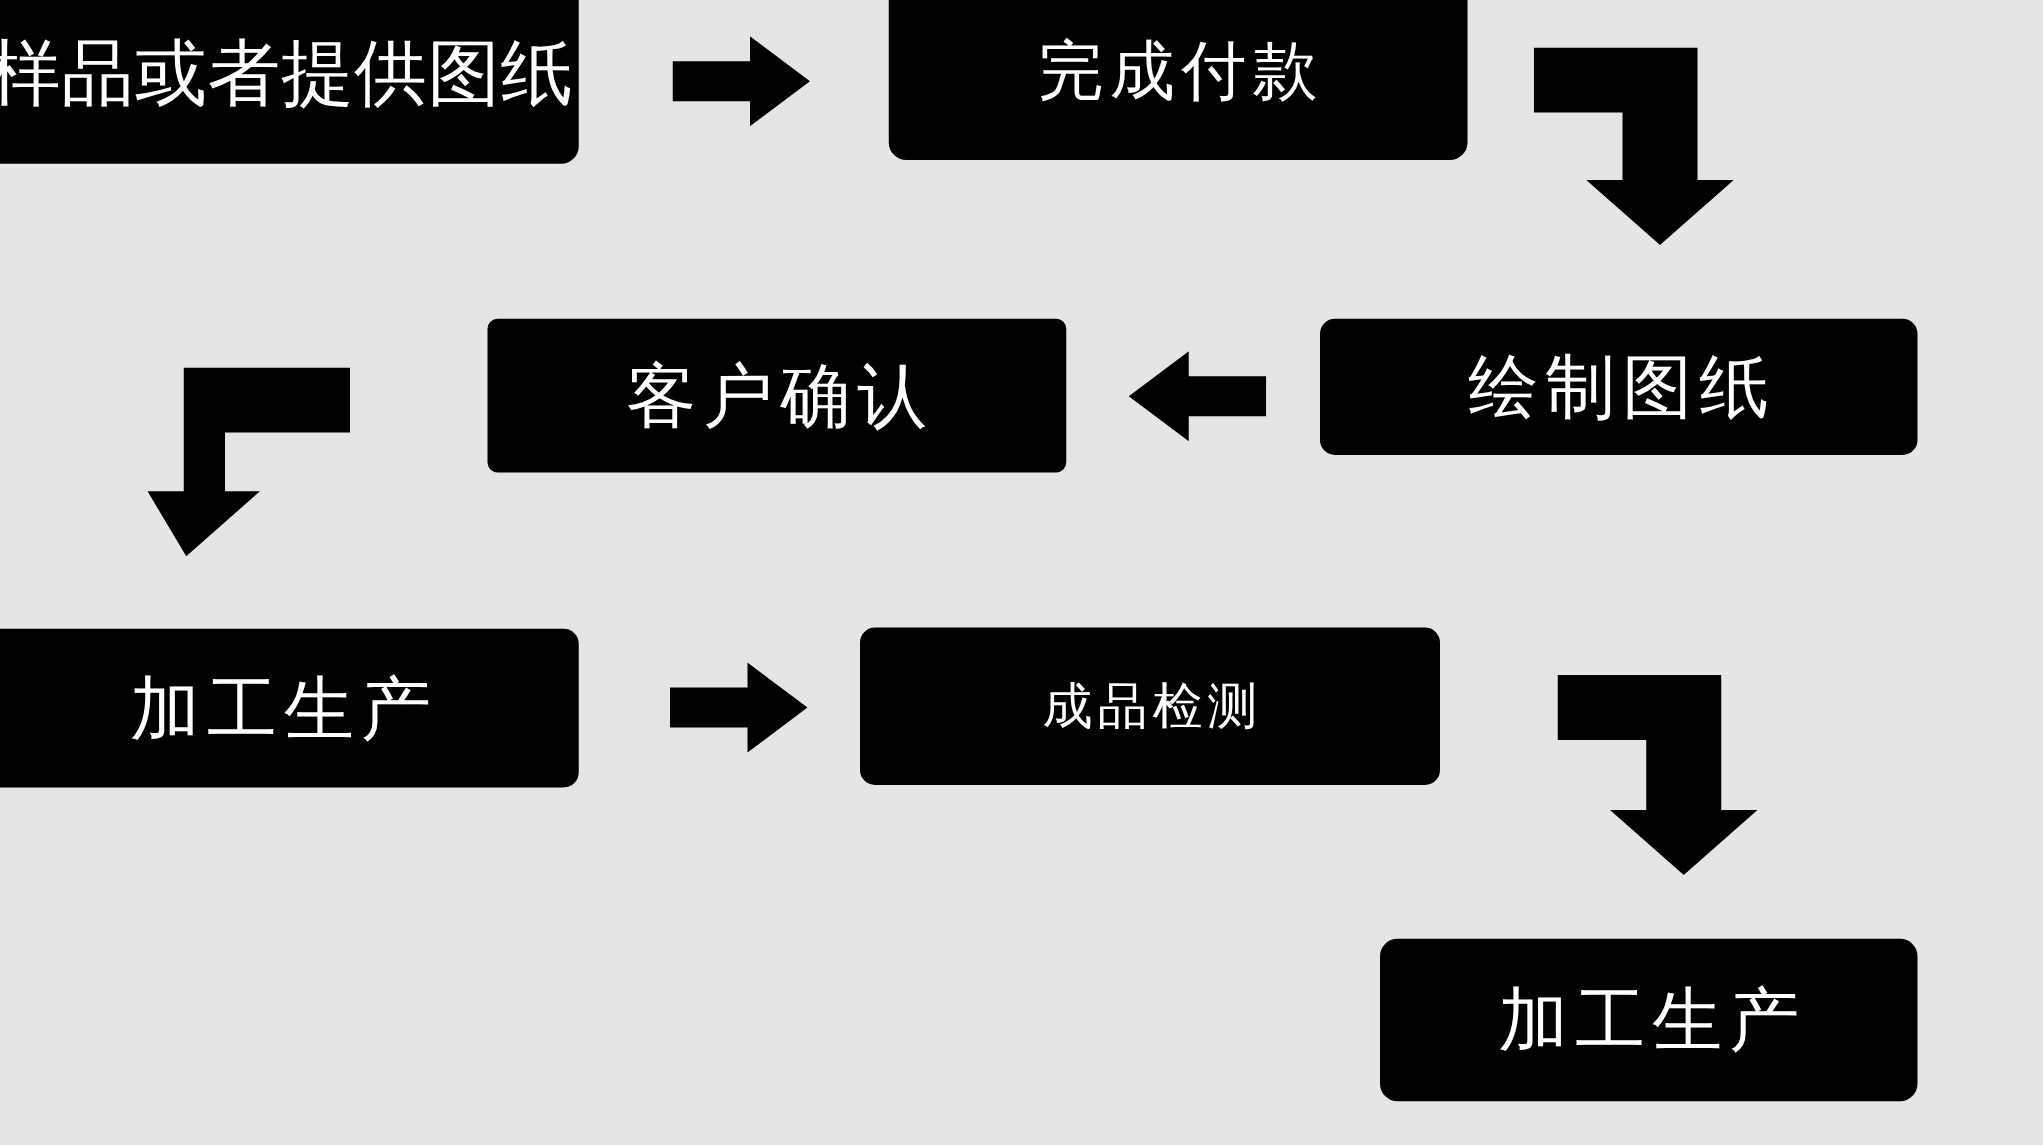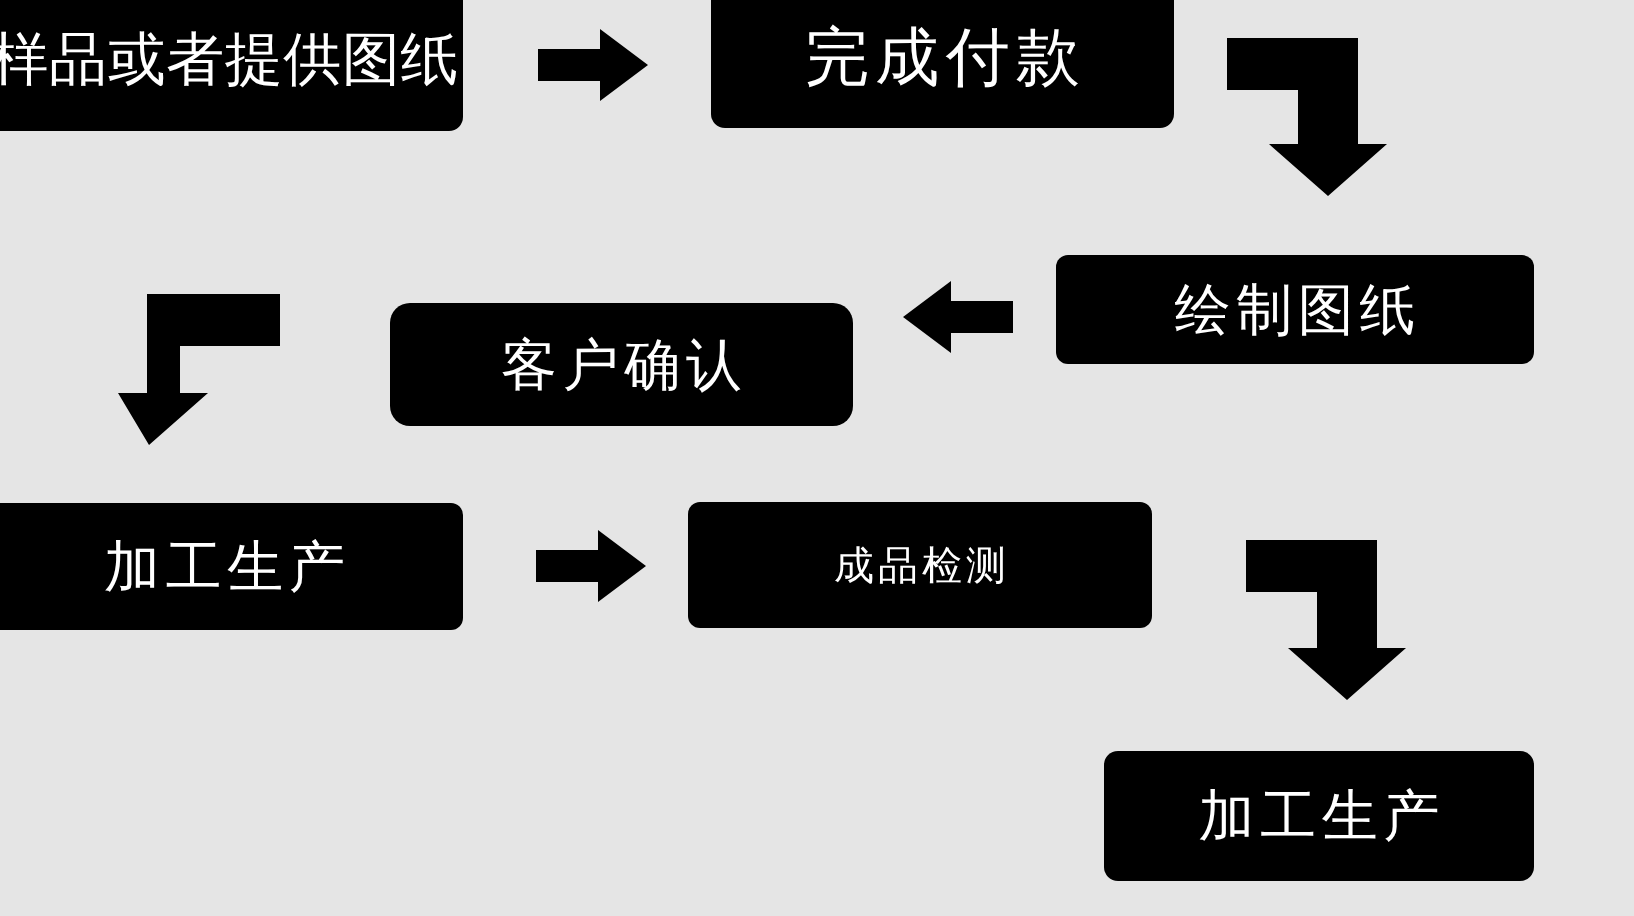--- a/index.html
+++ b/index.html
@@ -32,26 +32,26 @@
     letter-spacing: 0.10em;
     text-indent: 0.10em;
     white-space: nowrap;
     line-height: 1;
   }
   
   #node-sample   { left: -14px;  top: -14px;  width: 477px; height: 145px; }
   #node-sample .node-label { font-size: 58px; letter-spacing: 0.01em; text-indent: 0.01em; }
 
   #node-payment  { left: 711px;  top: -14px;  width: 463px; height: 142px; }
-  #node-payment .node-label { font-size: 64px; }
+  #node-payment .node-label { font-size: 52px; }
 
   #node-drawing  { left: 1056px; top: 255px;  width: 478px; height: 109px; border-radius: 12px; }
   #node-drawing .node-label { font-size: 56px; }
 
-  #node-confirm  { left: 390px;  top: 255px;  width: 463px; height: 123px; border-radius: 20px; margin-top: 48px; }
+  #node-confirm  { left: 390px;  top: 255px;  width: 463px; height: 123px; border-radius: 8px; }
   #node-confirm .node-label { font-size: 56px; }
 
   #node-produce  { left: -14px;  top: 503px;  width: 477px; height: 127px; border-radius: 12px; }
   #node-produce .node-label { font-size: 56px; }
 
   #node-inspect  { left: 688px;  top: 502px;  width: 464px; height: 126px; border-radius: 12px; }
   #node-inspect .node-label { font-size: 40px; }
 
   #node-ship     { left: 1104px; top: 751px;  width: 430px; height: 130px; border-radius: 14px; }
   #node-ship .node-label { font-size: 56px; }

